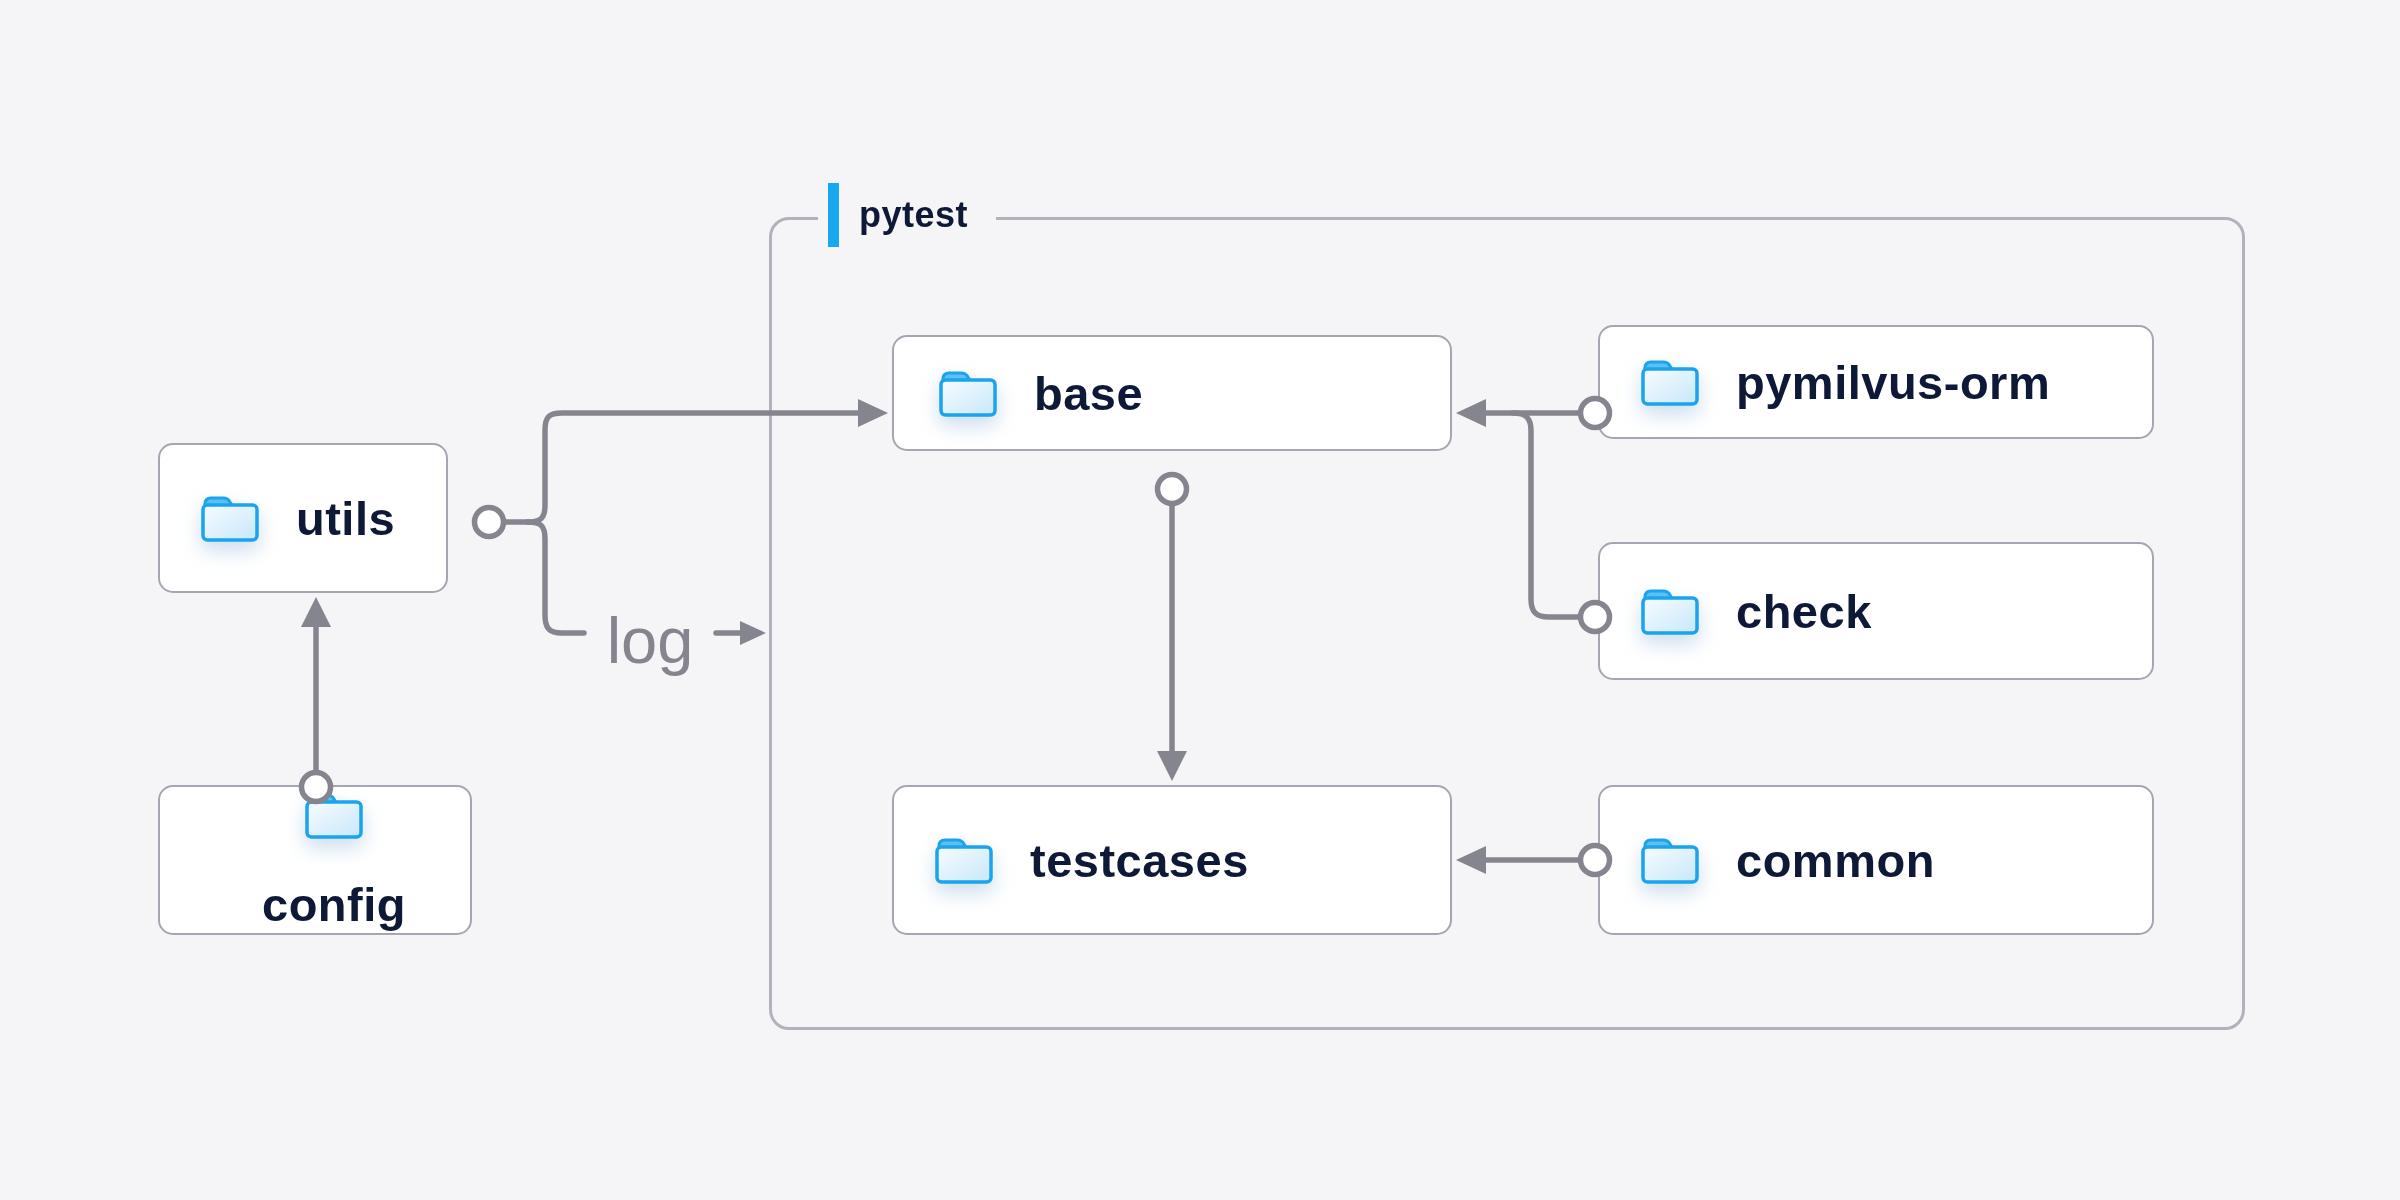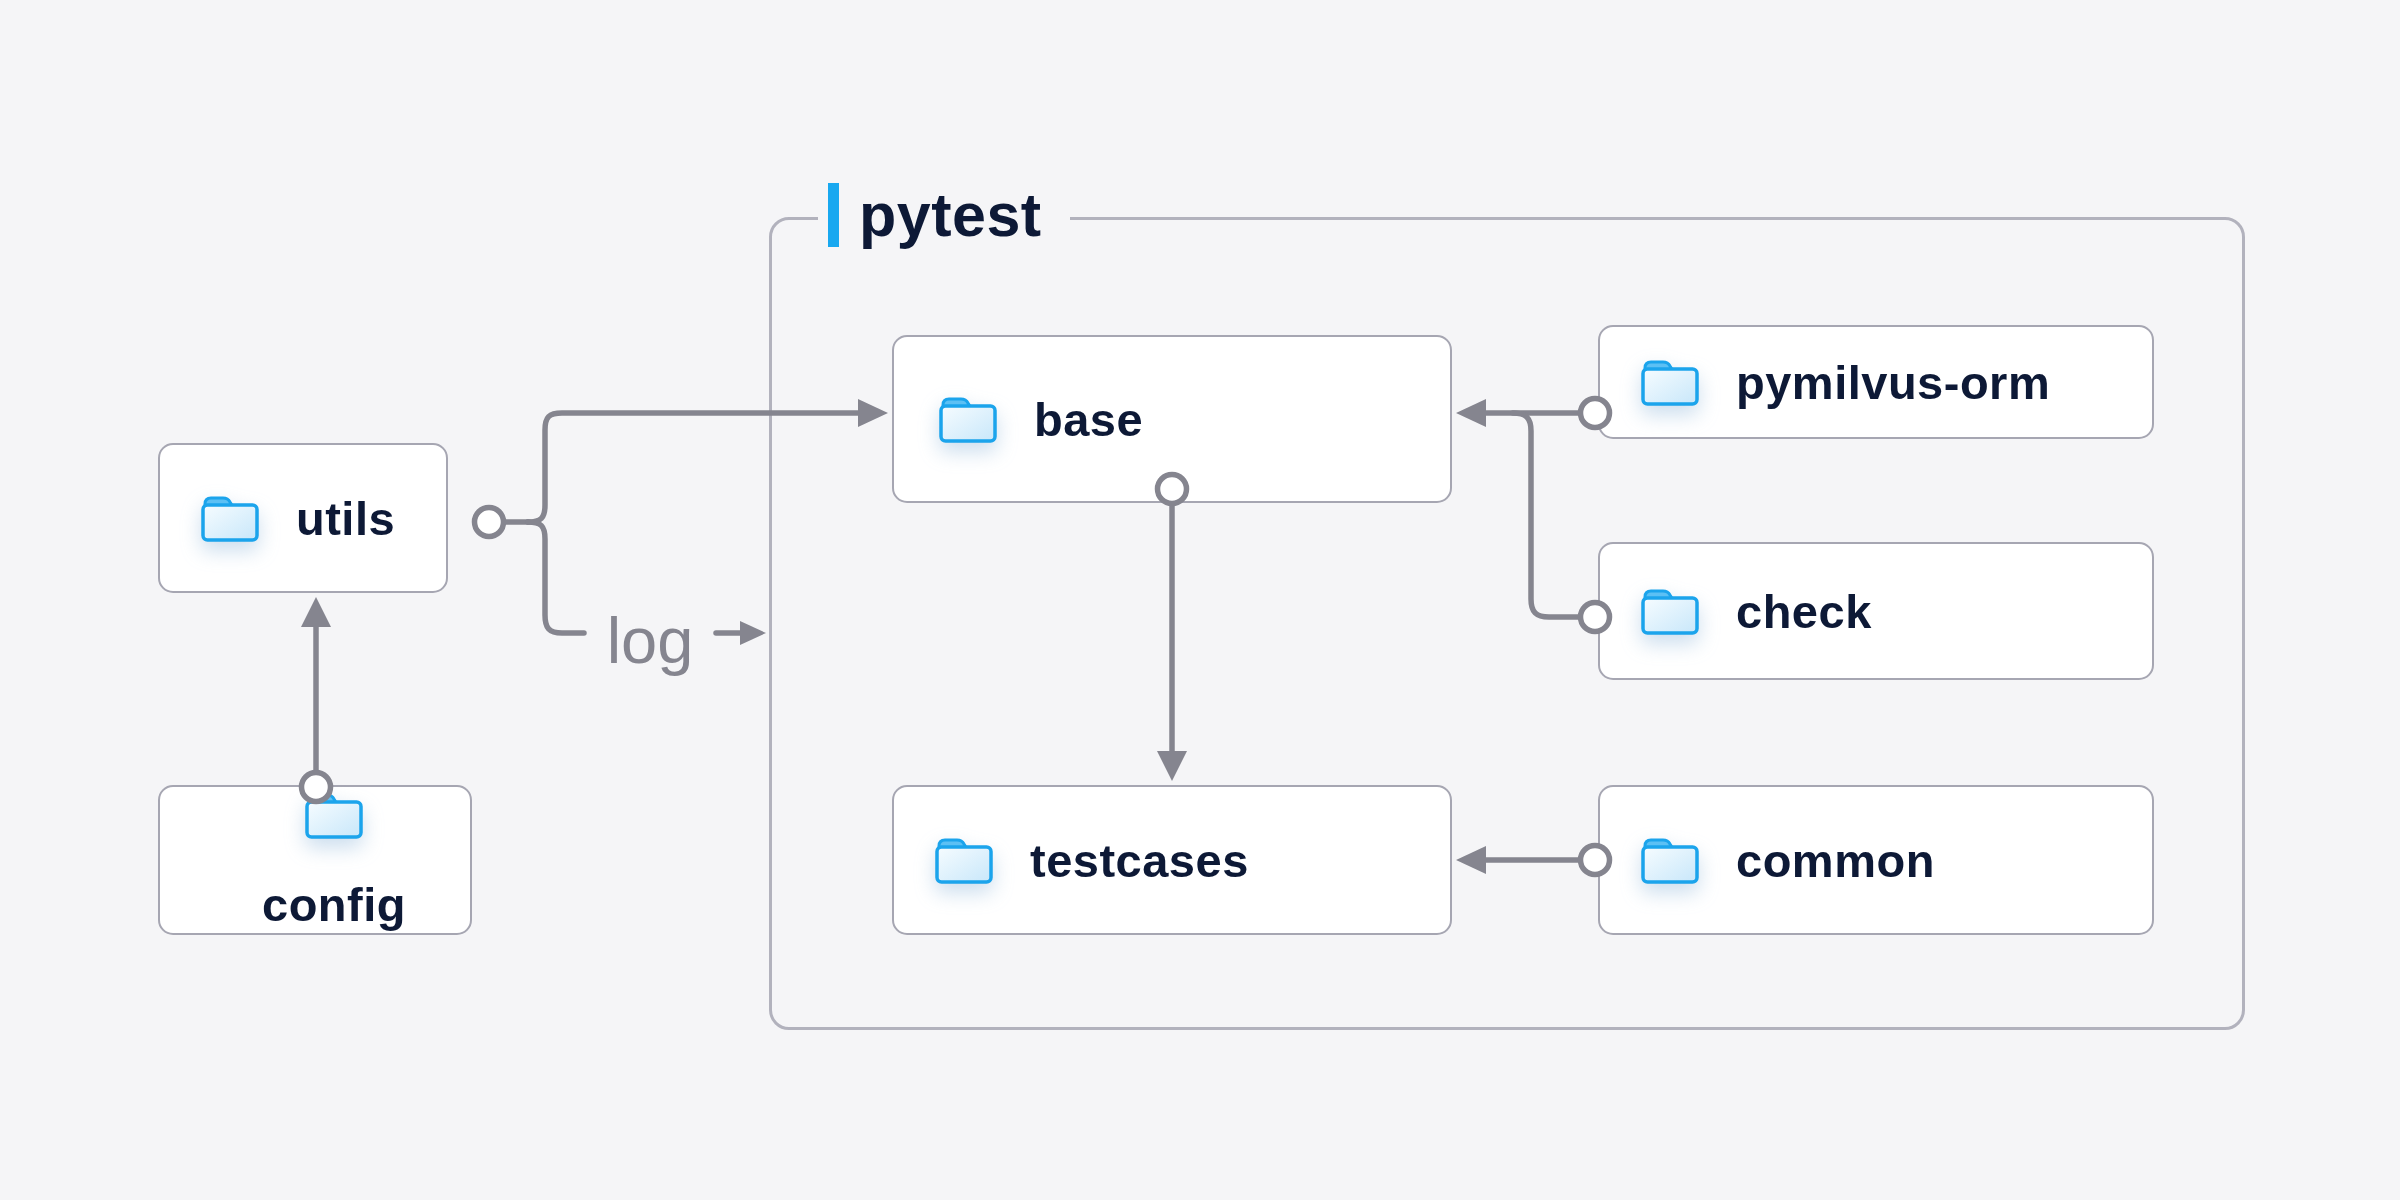--- a/index.html
+++ b/index.html
@@ -23,21 +23,21 @@
   .group-label {
     position: absolute;
     left: 818px; top: 180px; height: 70px;
     display: flex; align-items: center; gap: 20px;
     background: #f5f5f7;
     padding: 0 28px 0 10px;
     z-index: 3;
   }
   .group-bar { width: 11px; height: 64px; background: #18a8f0; }
   .group-label .txt {
-    font-size: 61px; font-weight: 700; color: #0d1936; letter-spacing: 0.5px;
+    font-size: 36px; font-weight: 700; color: #0d1936; letter-spacing: 0.5px;
   }
   
   .node {
     position: absolute;
     display: flex; align-items: center; gap: 34px;
     padding-left: 38px;
     background: #ffffff;
     border: 2.5px solid #a6a6b2;
     border-radius: 15px;
     z-index: 2;
@@ -100,21 +100,21 @@
   </div>
 
   <div class="node" style="left:158px; top:785px; width:314px; height:150px;flex-direction:column;">
     <svg class="folder-svg" viewBox="0 0 64 56">
       <path d="M7 20 V14 q0 -6 6 -6 h12 q5 0 7 4 l3 5 z" fill="#5cc0f4" stroke="#1ba4ec" stroke-width="3"></path>
       <rect x="5" y="15" width="54" height="35" rx="4.5" fill="url(#folderFill)" stroke="#1ba4ec" stroke-width="3.5"></rect>
     </svg>
     <span class="label">config</span>
   </div>
 
-  <div class="node" style="left:892px; top:335px; width:560px; height:168px;padding-left:42px;">
+  <div class="node" style="left:892px; top:335px; width:560px; height:116px;padding-left:42px;">
     <svg class="folder-svg" viewBox="0 0 64 56">
       <path d="M7 20 V14 q0 -6 6 -6 h12 q5 0 7 4 l3 5 z" fill="#5cc0f4" stroke="#1ba4ec" stroke-width="3"></path>
       <rect x="5" y="15" width="54" height="35" rx="4.5" fill="url(#folderFill)" stroke="#1ba4ec" stroke-width="3.5"></rect>
     </svg>
     <span class="label">base</span>
   </div>
 
   <div class="node" style="left:1598px; top:325px; width:556px; height:114px;">
     <svg class="folder-svg" viewBox="0 0 64 56">
       <path d="M7 20 V14 q0 -6 6 -6 h12 q5 0 7 4 l3 5 z" fill="#5cc0f4" stroke="#1ba4ec" stroke-width="3"></path>

